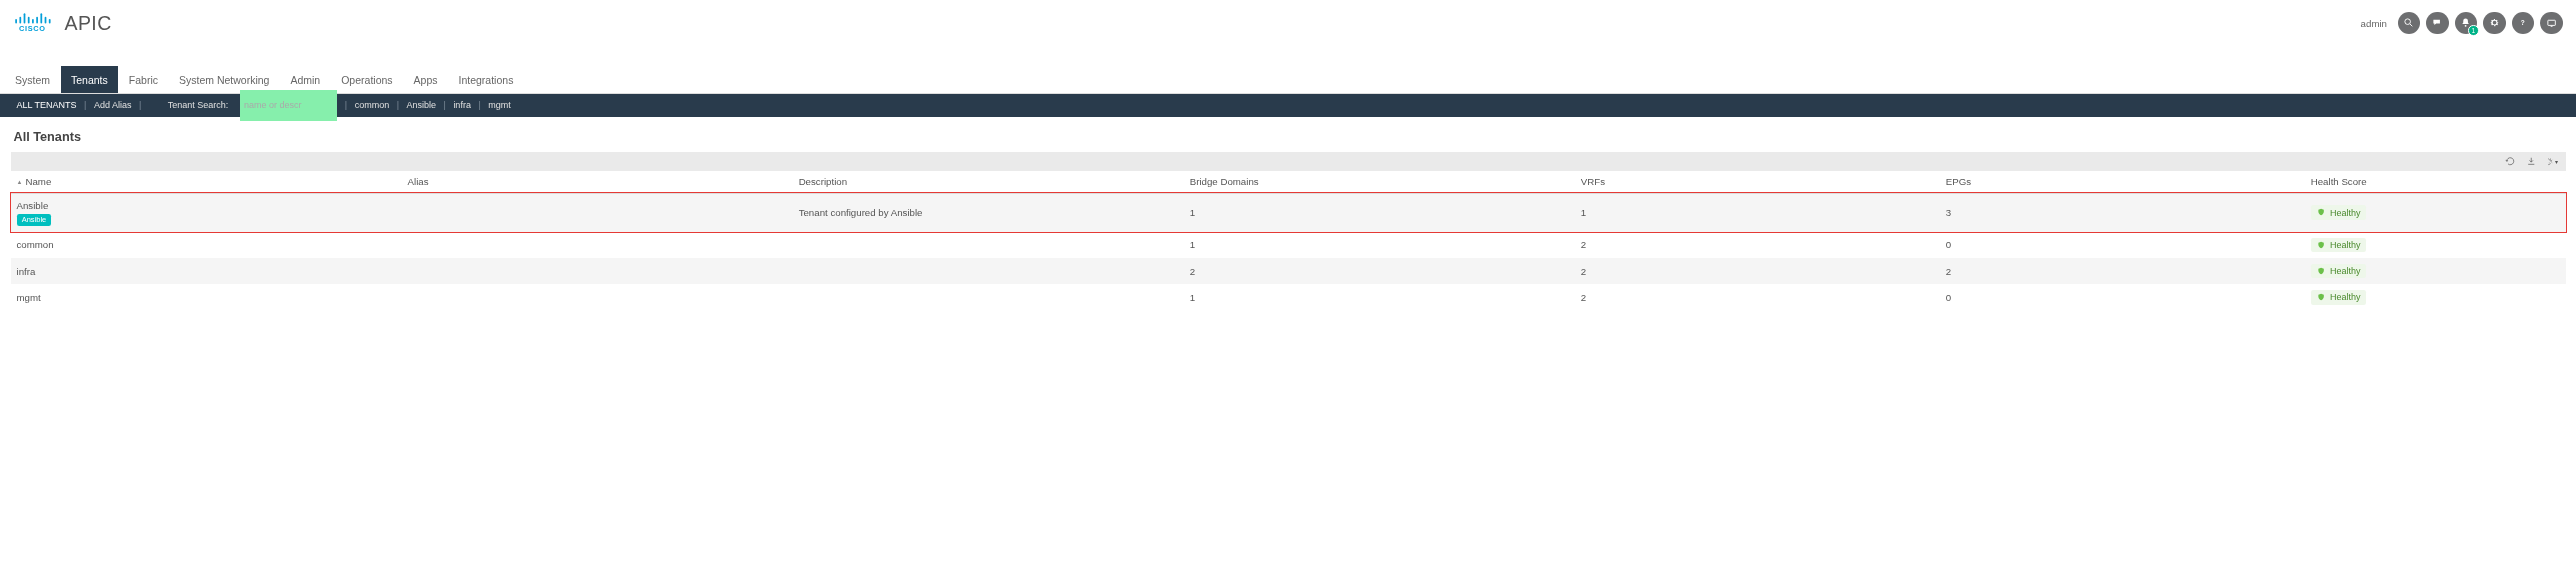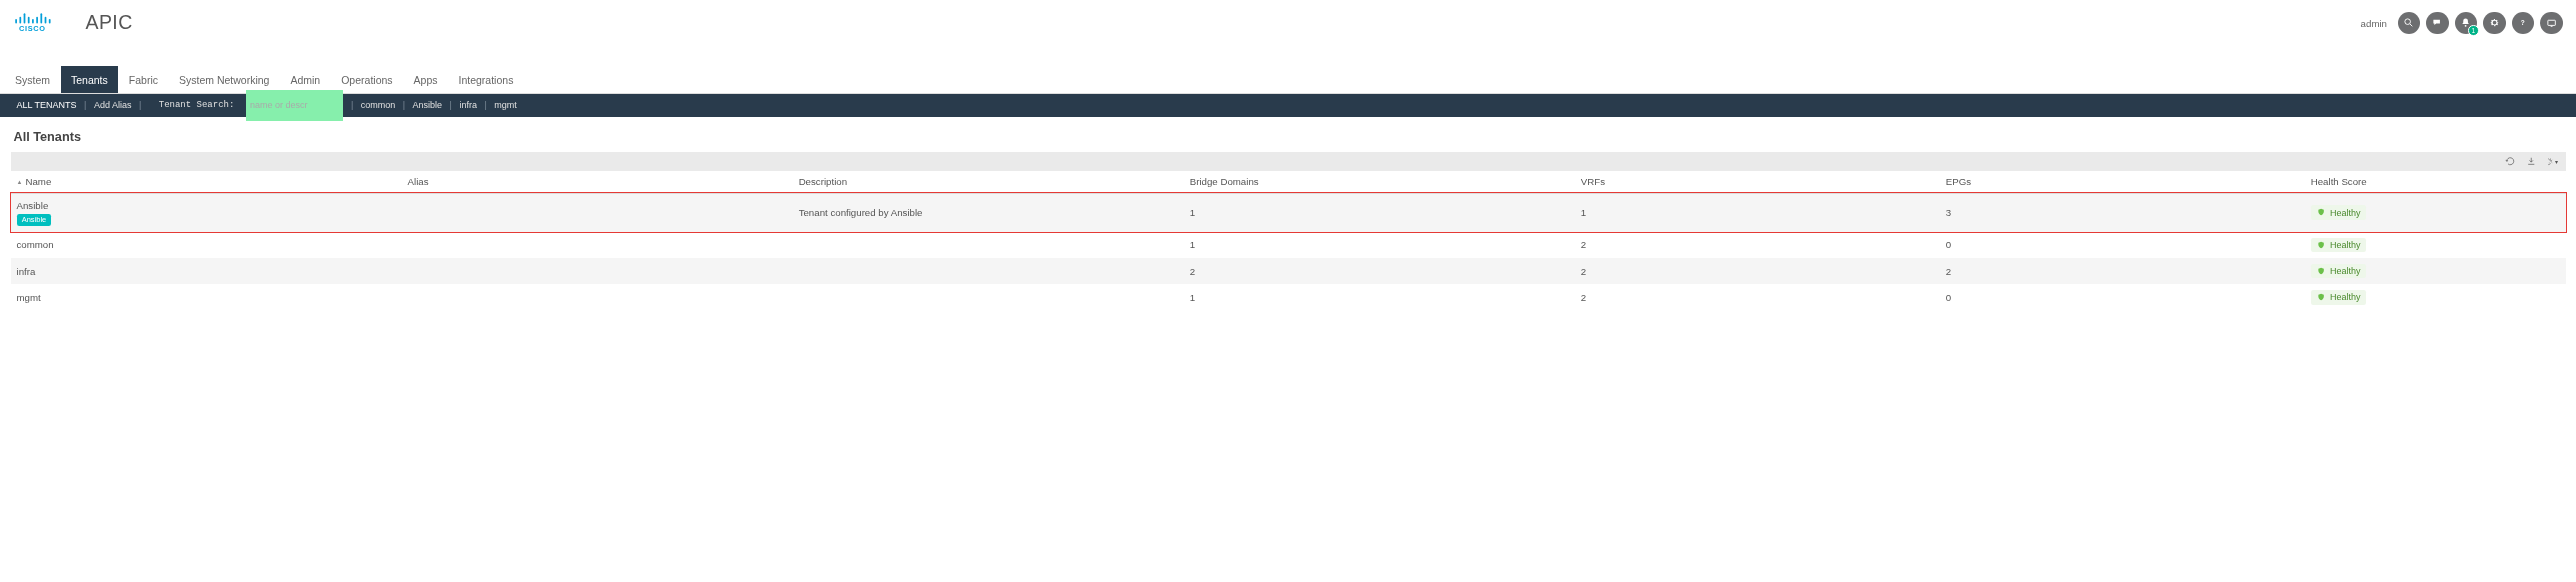--- a/index.html
+++ b/index.html
@@ -26,21 +26,21 @@
   }
 
   
   .top-header {
     display: flex;
     align-items: center;
     justify-content: space-between;
     padding: 6px 13.5px 0 13.5px;
     height: 40px;
   }
-  .brand { display: flex; align-items: flex-start; gap: 30px; }
+  .brand { display: flex; align-items: center; gap: 9px; }
   .cisco-logo svg { height: 22.5px; width: auto; }
   .app-title {
     font-size: 19.5px;
     color: #555;
     letter-spacing: 0.4px;
     font-weight: 400;
   }
   .header-actions { display: flex; align-items: center; gap: 6px; }
   .header-username { color: #666; margin-right: 4.5px; font-size: 9.7px; }
   .icon-circle {
@@ -100,21 +100,21 @@
     padding: 0 7.5px;
     color: #e0e0e0;
     cursor: pointer;
     white-space: nowrap;
   }
   .sub-nav .sn-label { color: #fff; font-weight: 500; }
   .sub-nav .sn-sep {
     color: #7a8996;
     padding: 0;
   }
-  .sub-nav .tenant-search-label { color: #e0e0e0; margin-left: 10px; margin-right: 4.5px; font-family: Liberation Mono, monospace; }
+  .sub-nav .tenant-search-label { color: #e0e0e0; margin-left: 19px; margin-right: 4.5px; }
   .tenant-search-input {
     background: #86efac;
     border: none;
     height: 31px;
     width: 97px;
     font-size: 9px;
     padding: 0 3.7px;
   }
   .tenant-search-input::placeholder { color: #aaa; }
 

